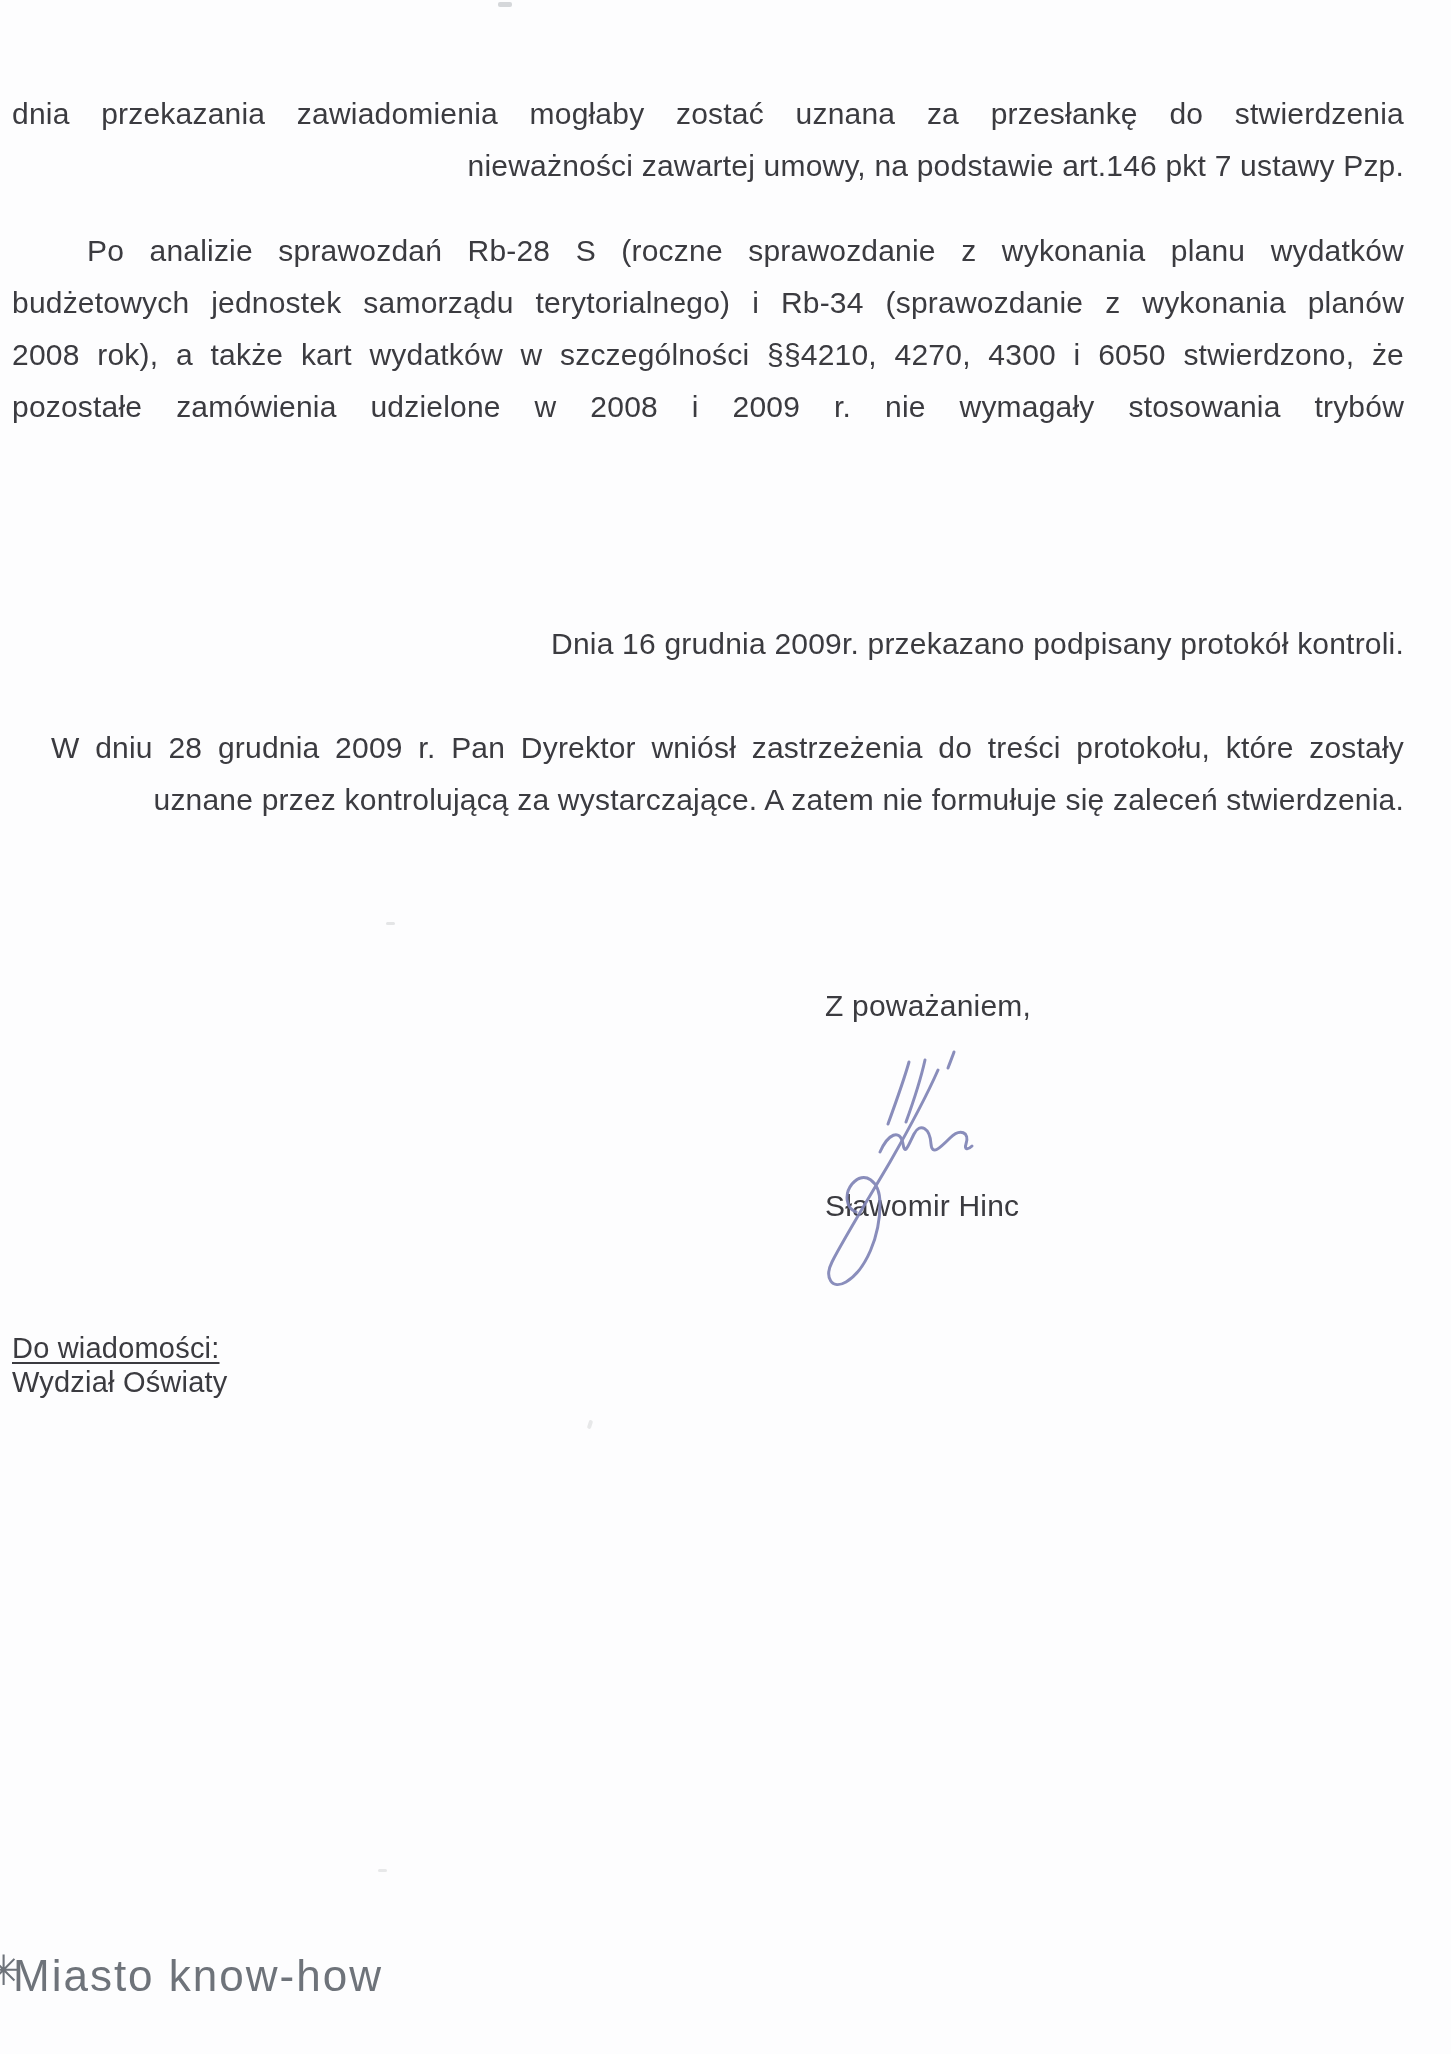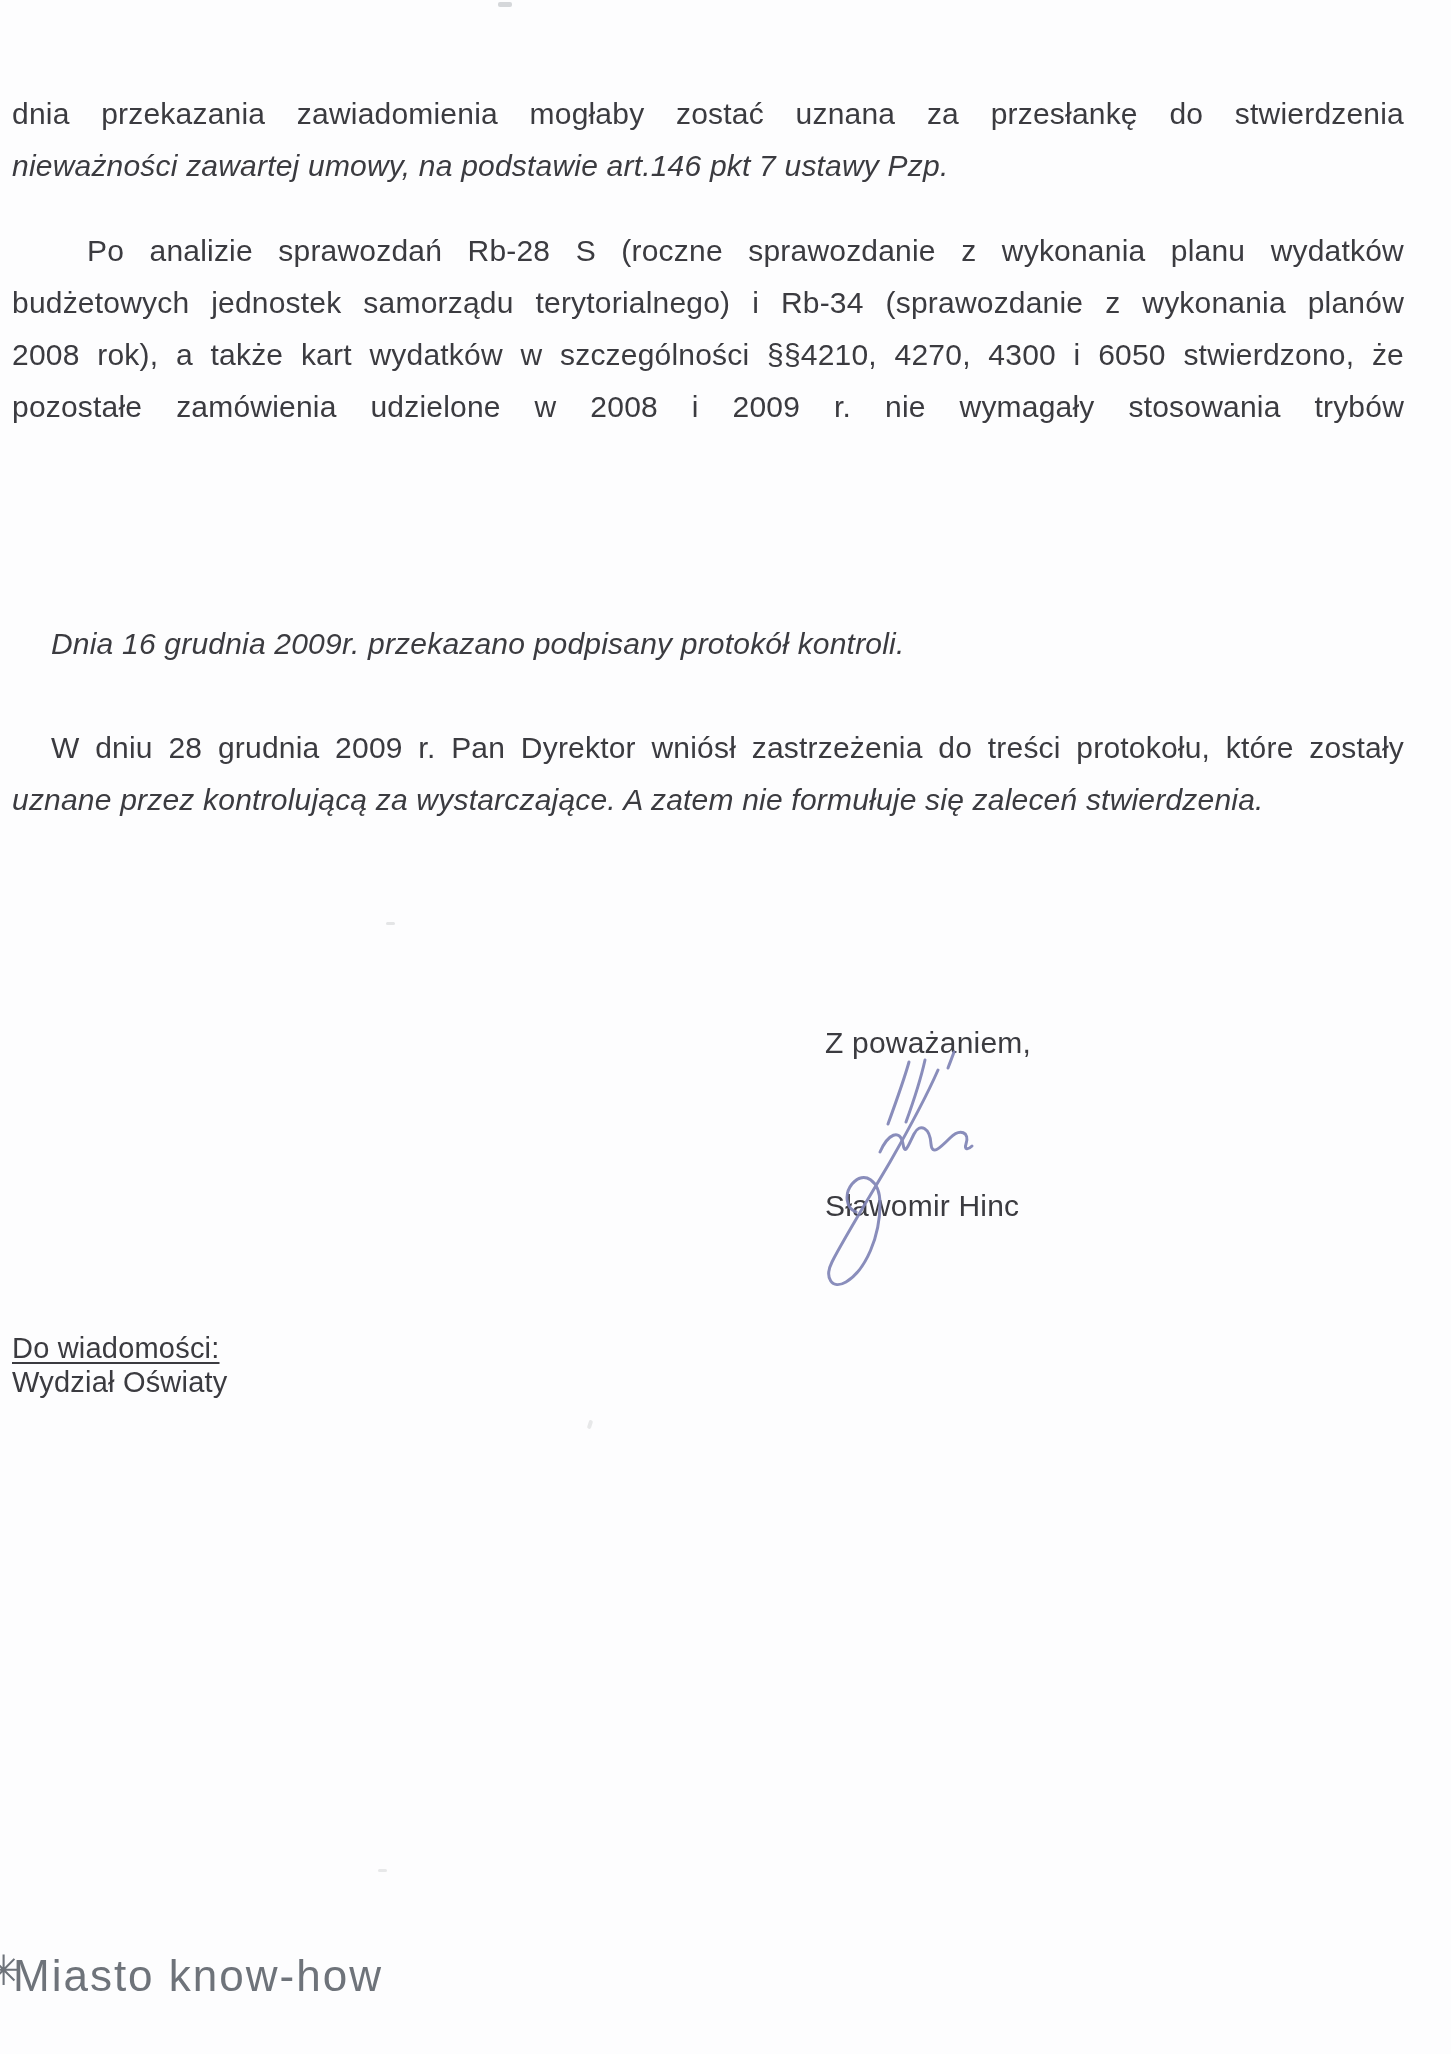--- a/index.html
+++ b/index.html
@@ -14,27 +14,27 @@
   }
   .textblock{
     position:absolute;
     left:12px;
     width:1392px;
     font-size:30px;
     line-height:52px;
     letter-spacing:0.2px;
   }
   .jline{ text-align:justify; text-align-last:justify; }
-  .lline{ text-align:left;font-style:italic; }
+  .lline{ text-align:right; }
   .indent75{ text-indent:75px; }
   .indent39{ text-indent:39px; }
 
   .closing{
     position:absolute;
-    left:825px; top:1017px;
+    left:825px; top:980px;
     font-size:30px; line-height:52px;
     letter-spacing:0.2px;
   }
   .signer{
     position:absolute;
     left:825px; top:1180px;
     font-size:30px; line-height:52px;
     letter-spacing:0.2px;
   }
   .signature{

